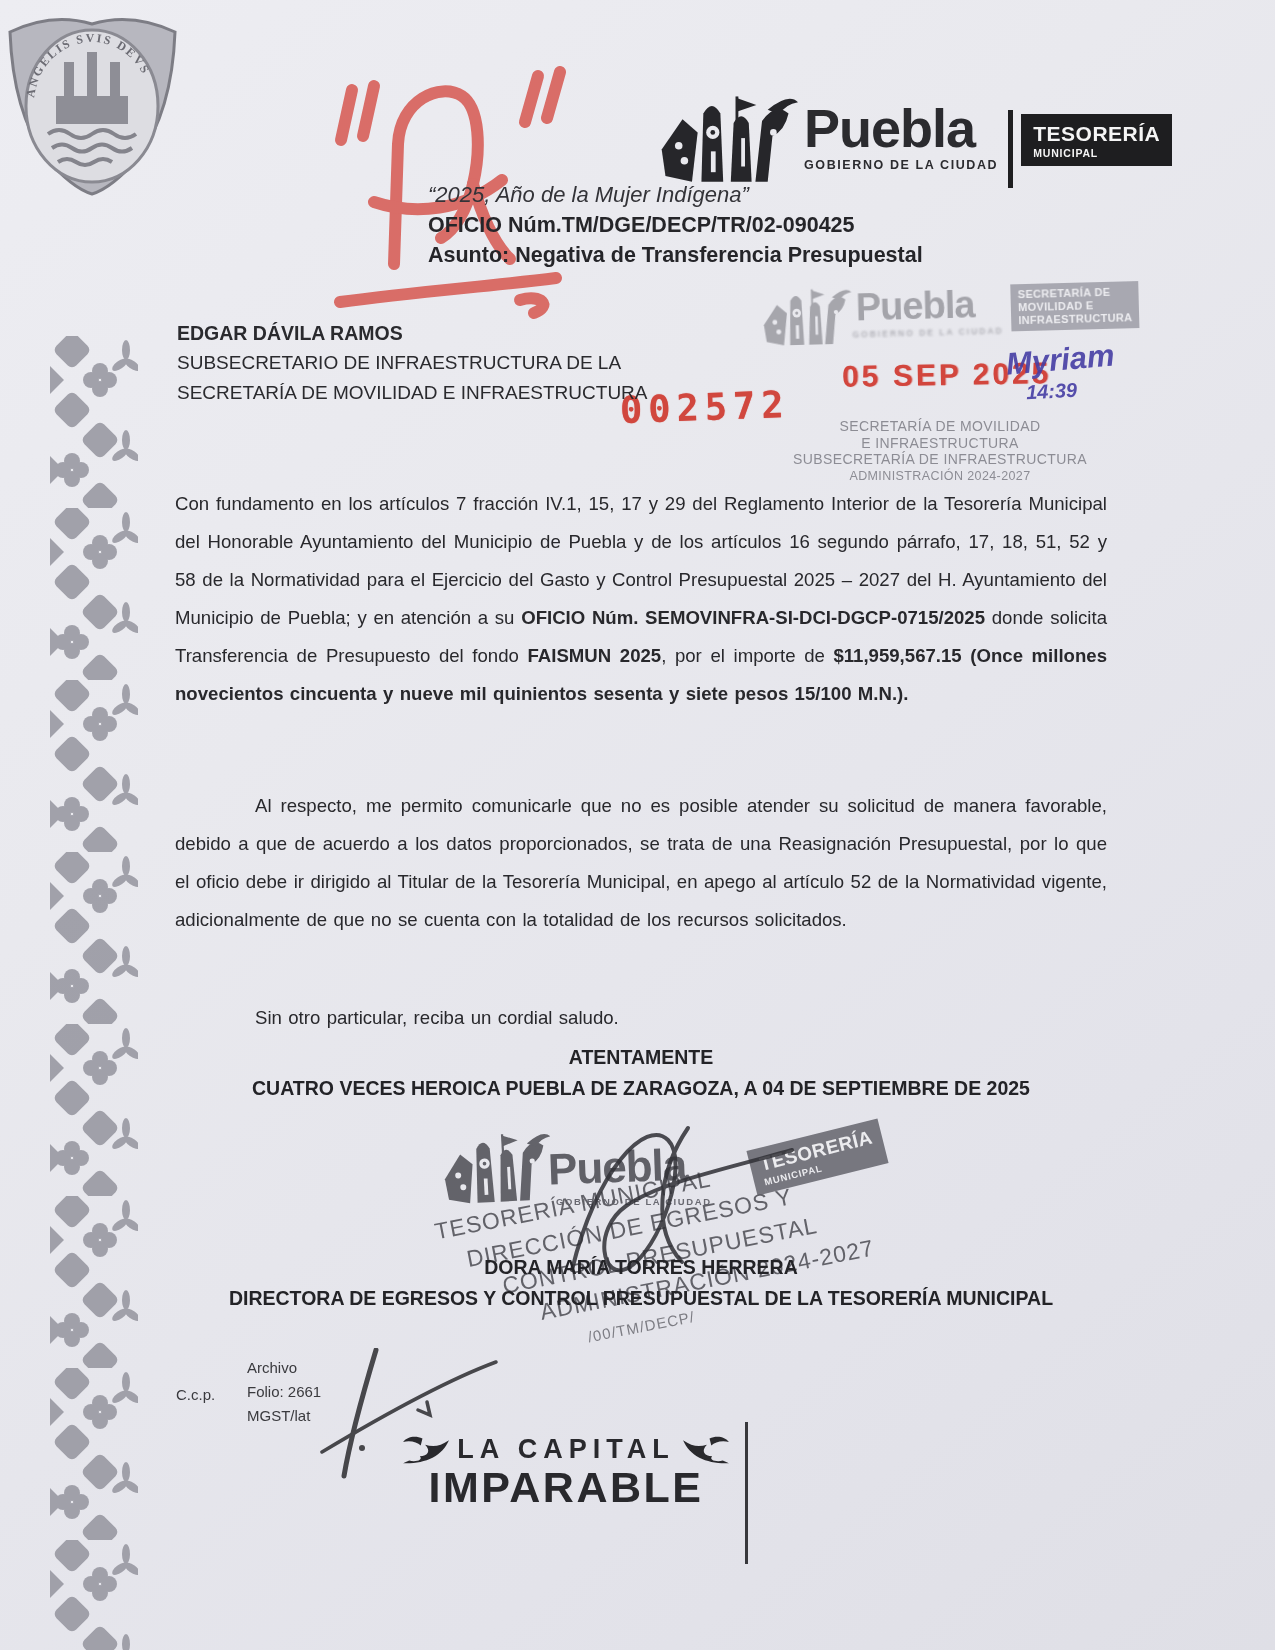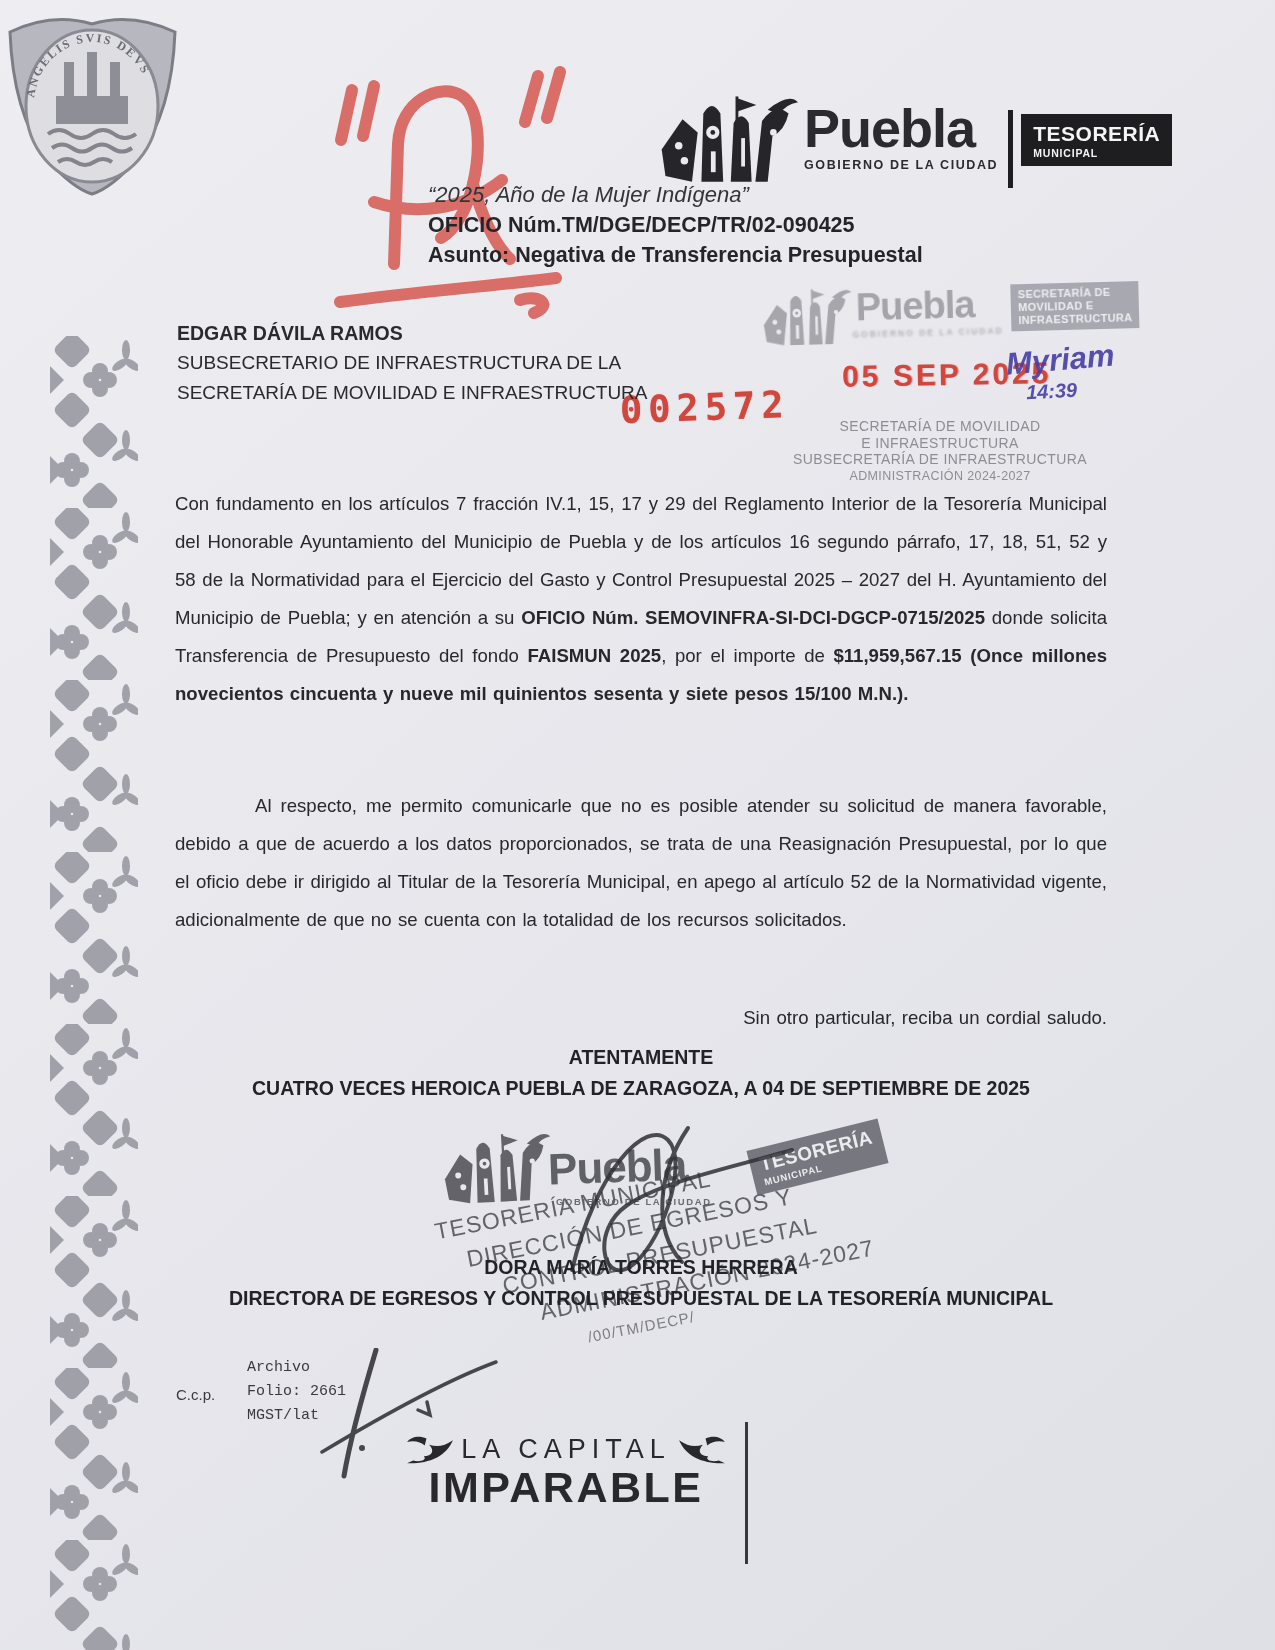--- a/index.html
+++ b/index.html
@@ -46,21 +46,21 @@
 
   
   #recipient{left:177px;top:318px;line-height:30px;font-size:19px;}
   #recipient .name{font-weight:bold;font-size:19.5px;}
   #recipient .presente{letter-spacing:7px;}
 
   
   .para{left:175px;width:932px;font-size:18.6px;line-height:38px;text-align:justify;word-spacing:1.2px;color:#28282c;}
   #p1{top:466px;}
   #p2{top:768px;text-indent:80px;}
-  #p3{top:980px;text-indent:80px;text-align:right;}
+  #p3{top:980px;text-indent:80px;text-align:left;}
   .b{font-weight:bold;}
 
   .centerline{left:175px;width:932px;text-align:center;font-weight:bold;font-size:19.5px;color:#232327;}
   #atent{top:1046px;}
   #dateline{top:1077px;}
 
   
   #sig-icon{left:440px;top:1130px;width:112px;height:78px;color:#55555c;opacity:.9;transform:rotate(-3deg);}
   #sig-word{left:548px;top:1142px;font-size:44px;font-weight:800;letter-spacing:-1px;color:#55555c;opacity:.92;transform:rotate(-2deg);}
   #sig-wsub{left:556px;top:1196px;font-size:9.5px;font-weight:bold;letter-spacing:1.6px;color:#6a6a72;filter:blur(.5px);}
@@ -70,27 +70,27 @@
   #sig-lines{left:432px;top:1216px;transform:rotate(-11deg);transform-origin:left top;color:#5c5c63;opacity:.95;}
   #sig-lines div{font-size:23px;letter-spacing:1px;line-height:33px;white-space:nowrap;}
   #sig-lines .i1{padding-left:26px;} #sig-lines .i2{padding-left:56px;}
   #sig-lines .i3{padding-left:88px;} #sig-lines .i4{padding-left:130px;font-size:15px;opacity:.8;}
   #sig-scribble{left:538px;top:1108px;}
 
   #signame{top:1256px;} #sigtitle{top:1287px;}
 
   
   #ccp-label{left:176px;top:1386px;font-size:15px;color:#3a3a3e;}
-  #ccp-lines{left:247px;top:1356px;font-size:15px;line-height:24px;color:#3a3a3e;font-family:Liberation Mono, monospace;}
+  #ccp-lines{left:247px;top:1356px;font-size:15px;line-height:24px;color:#3a3a3e;}
   #ccp-scribble{left:320px;top:1348px;}
 
   
   #slogan{left:398px;top:1434px;width:336px;text-align:center;color:#29292d;}
   #slogan-row{display:flex;align-items:center;justify-content:center;gap:8px;}
-  #slogan .l1{font-size:27px;font-weight:400;letter-spacing:6px;}
+  #slogan .l1{font-size:27px;font-weight:700;letter-spacing:6px;}
   #slogan .l2{font-size:43px;font-weight:800;letter-spacing:2.5px;margin-top:-2px;}
   .wing{width:46px;height:30px;color:#29292d;}
   .wing.flip{transform:scaleX(-1);}
   #fdivider{left:745px;top:1422px;width:3px;height:142px;background:#38383c;}
   #contact{left:772px;top:1436px;font-size:17px;line-height:27.5px;color:#55555b;letter-spacing:.2px;}
 
   
   #talavera{left:50px;top:336px;}
 </style>
 </head>

